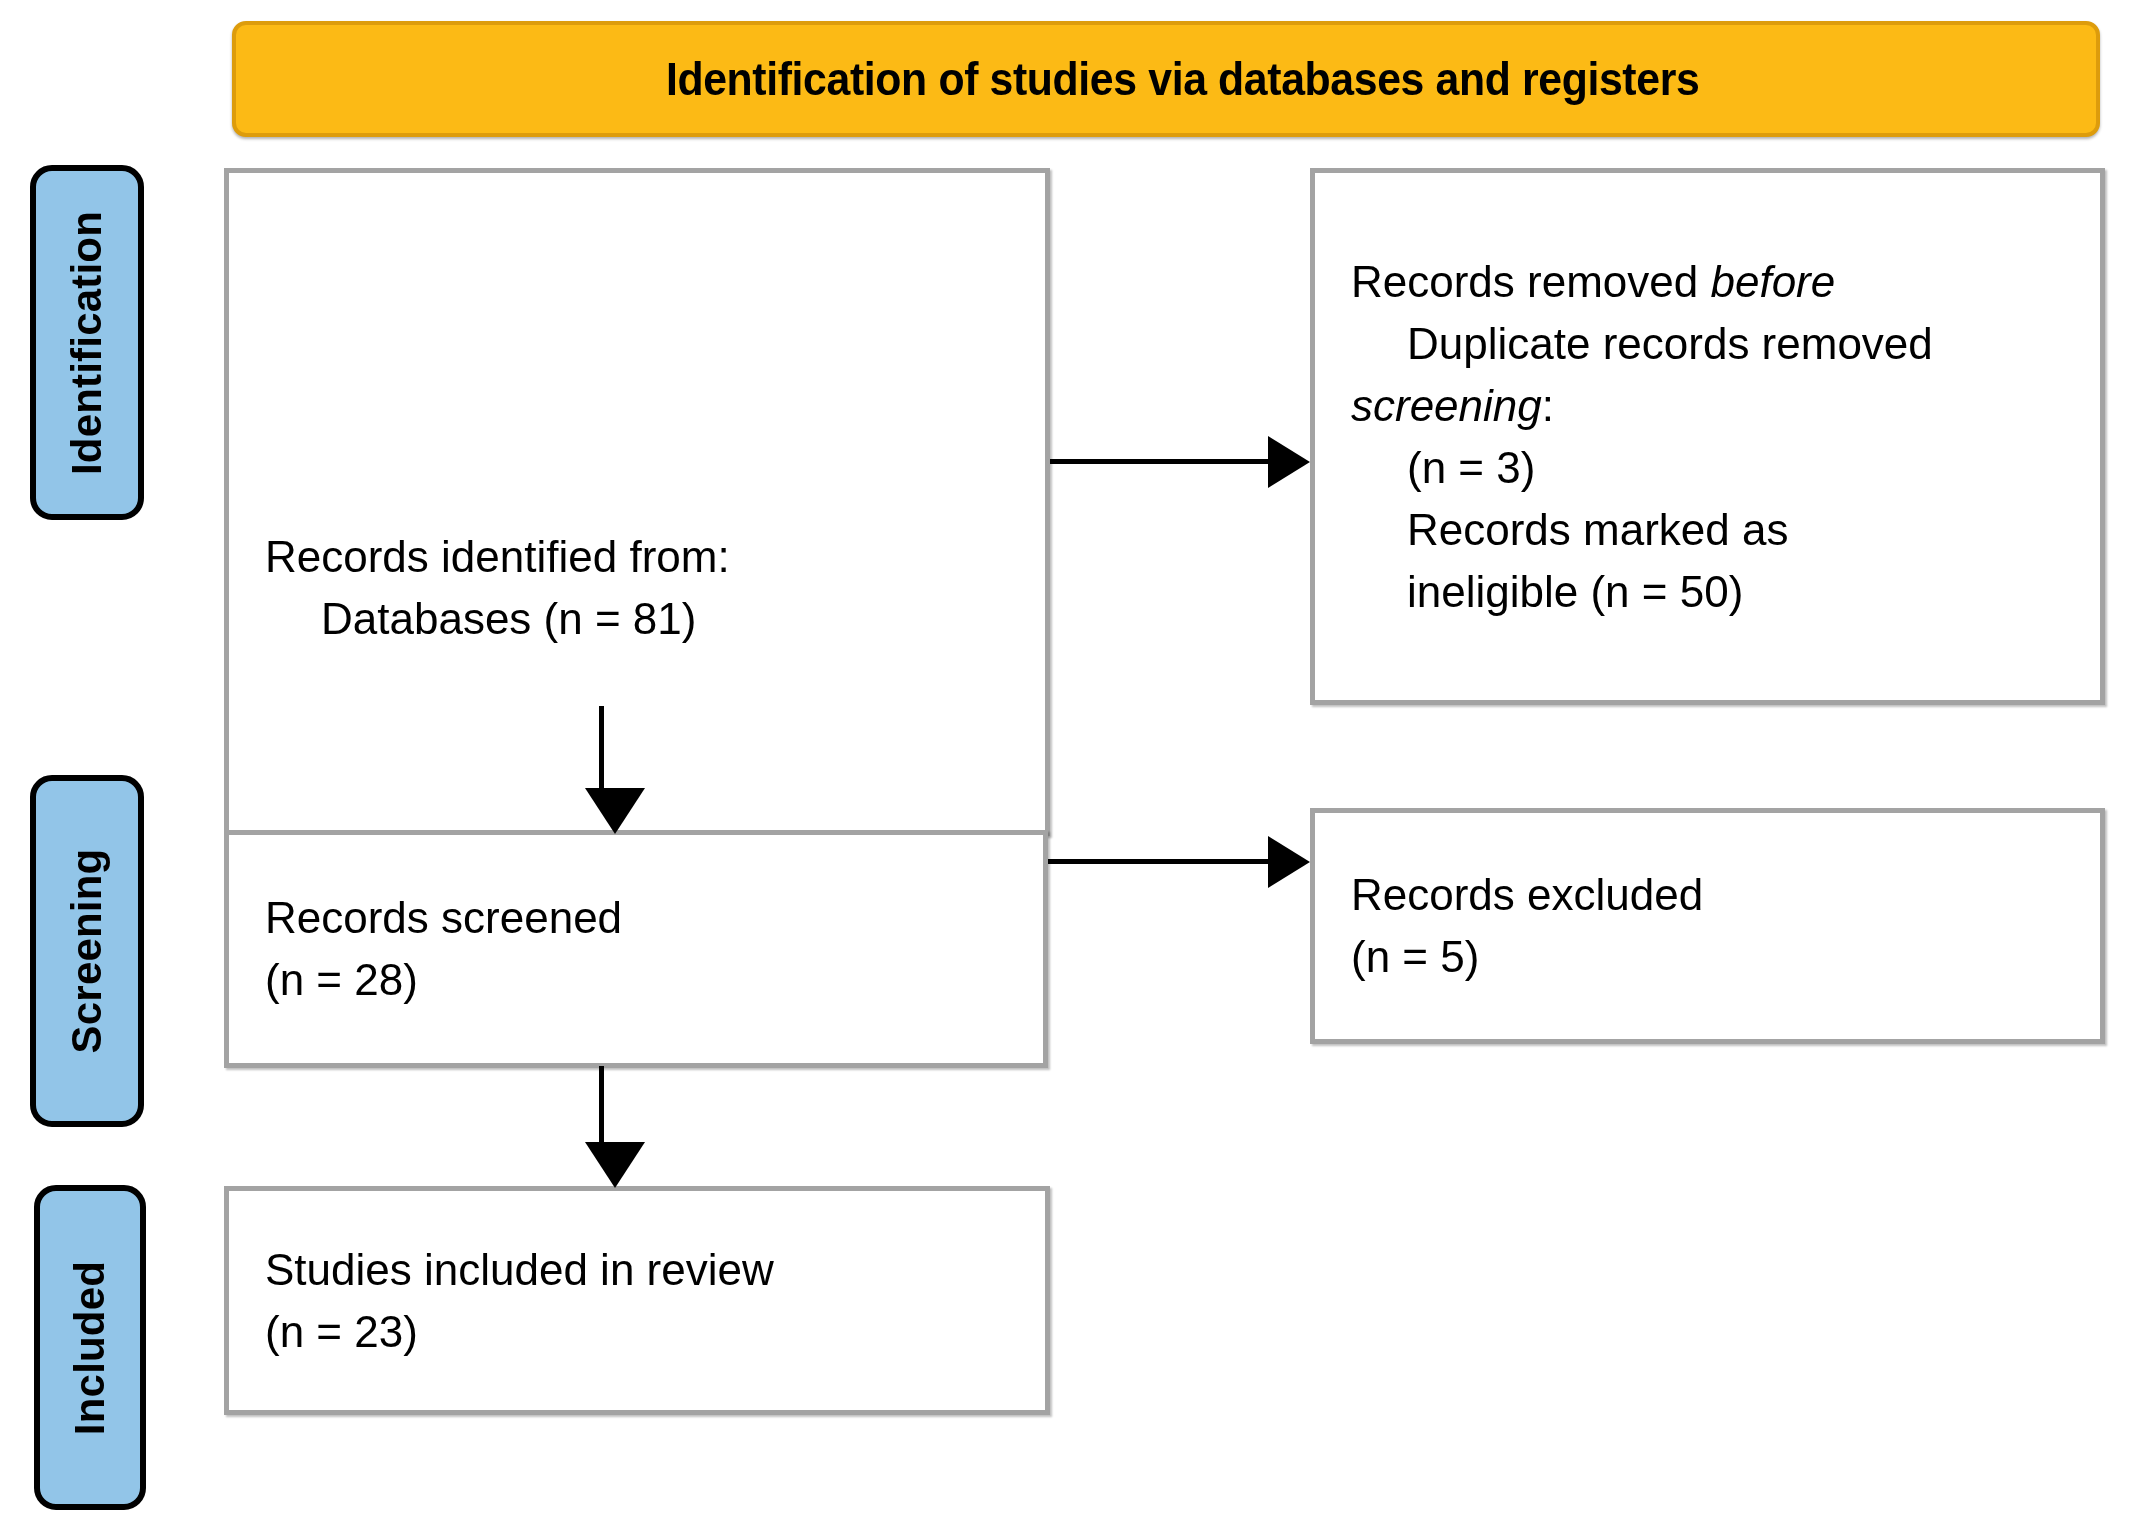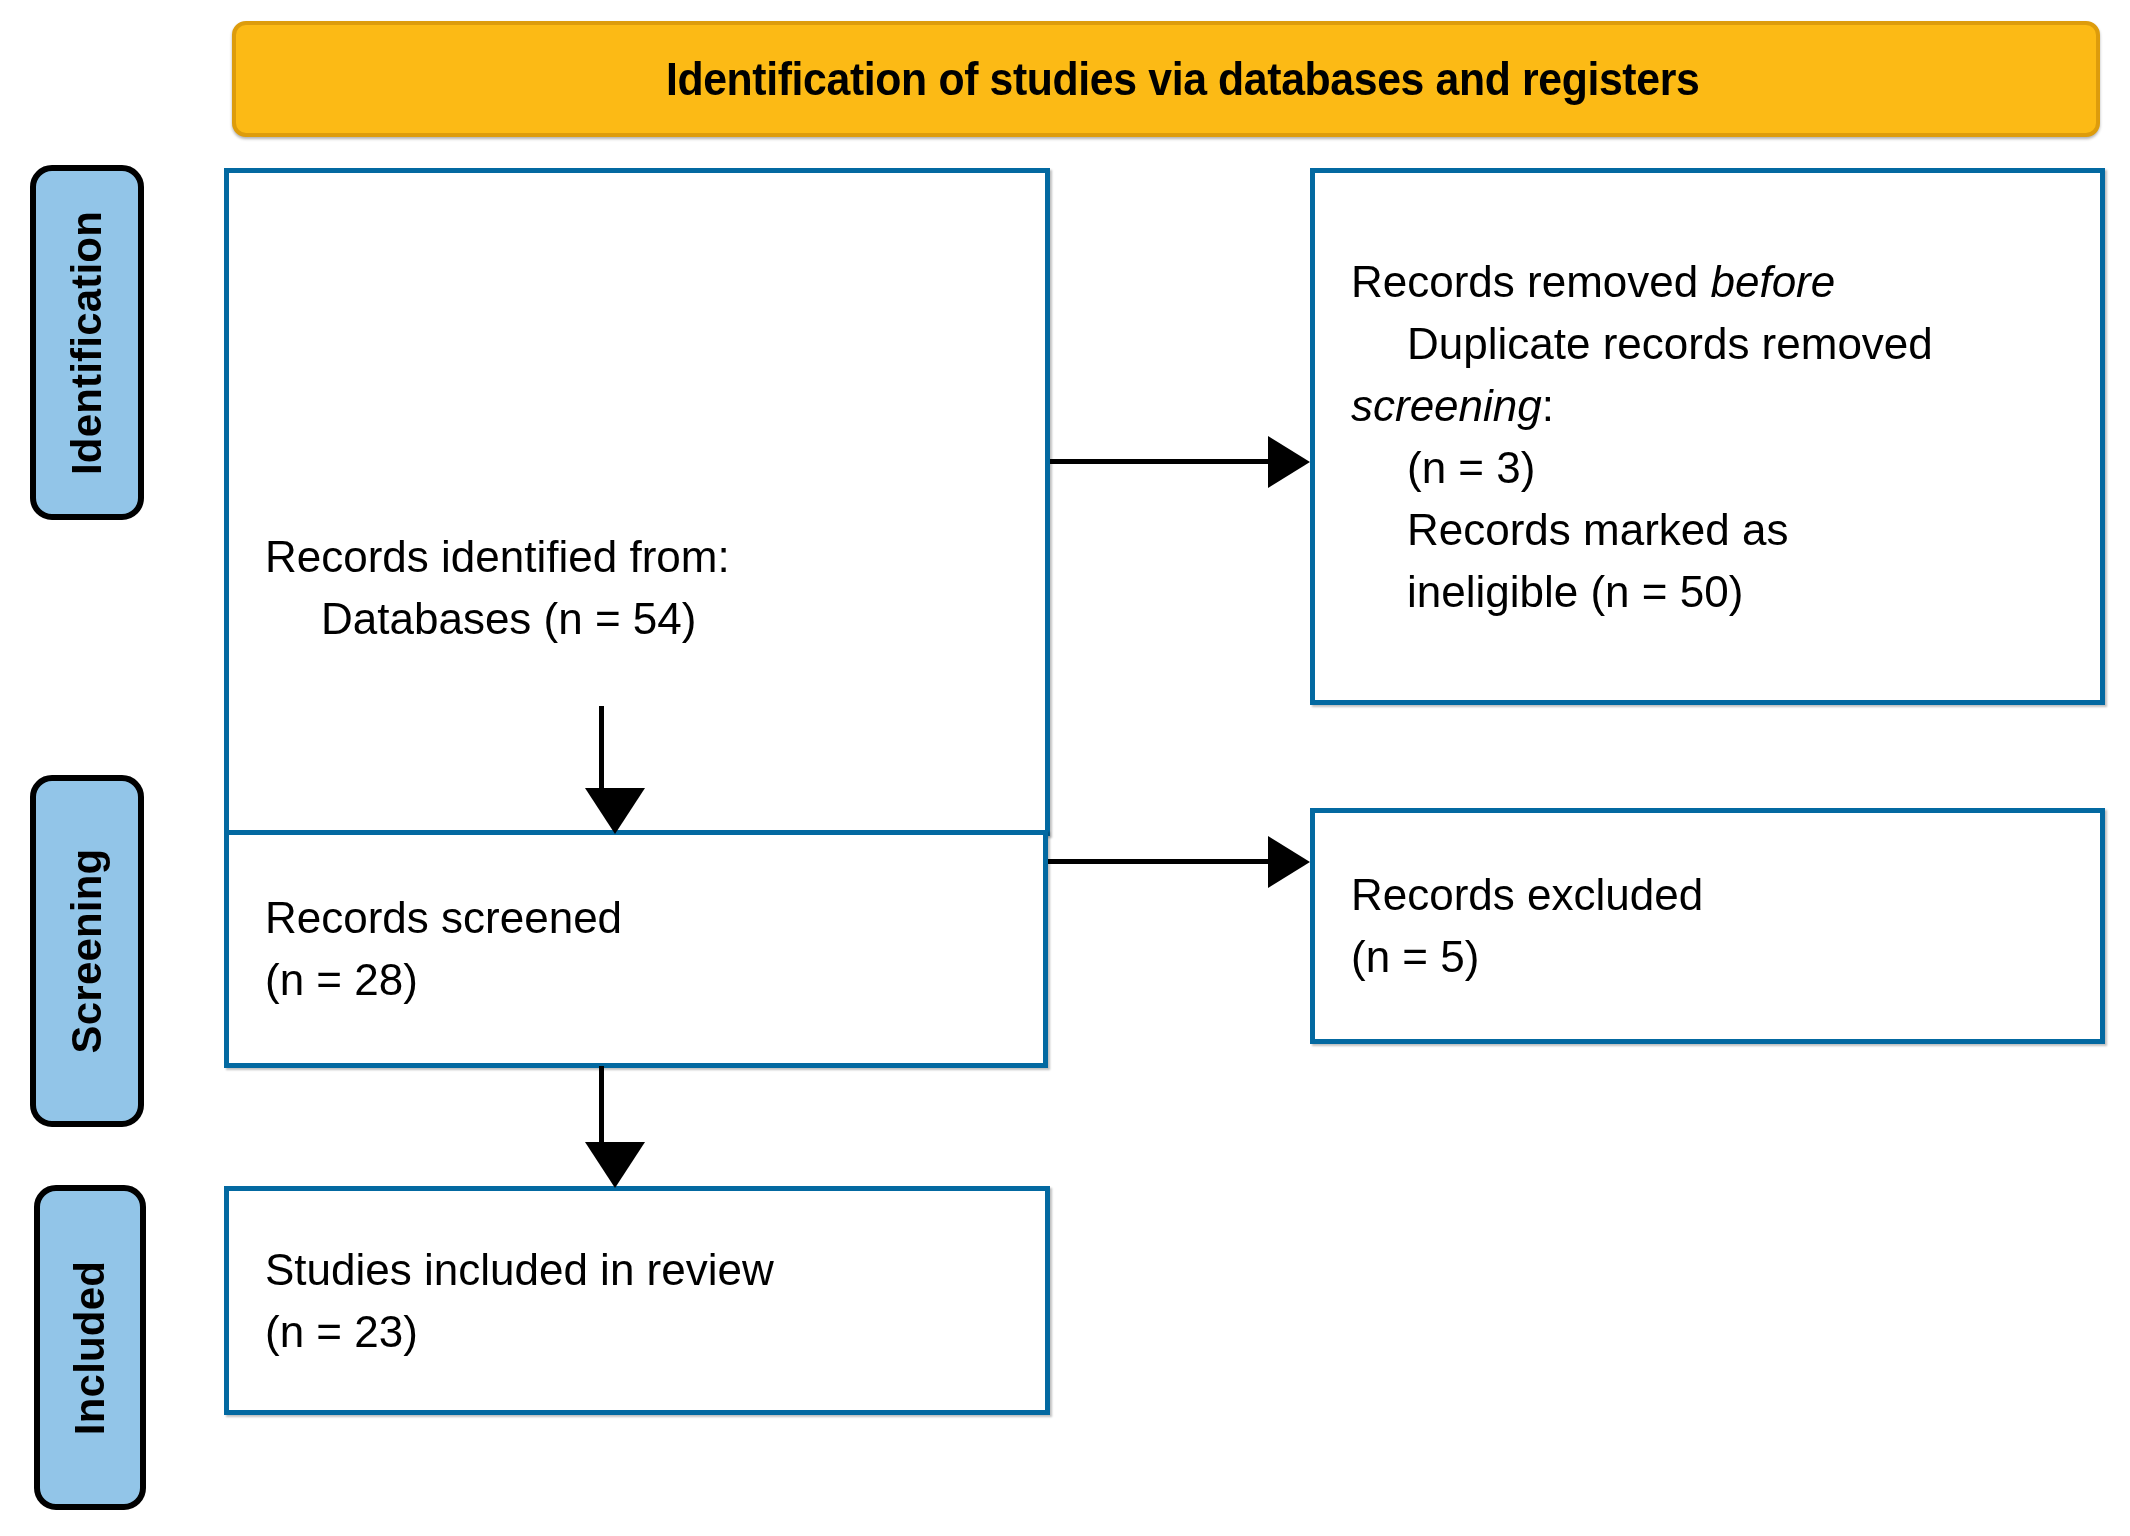--- a/index.html
+++ b/index.html
@@ -64,21 +64,21 @@
     letter-spacing: 0.2px;
   }
   #stage-identification { left: 30px;  top: 165px;  width: 114px; height: 355px; }
   #stage-screening      { left: 30px;  top: 775px;  width: 114px; height: 352px; }
   #stage-included       { left: 34px;  top: 1185px; width: 112px; height: 325px; }
 
   
   .flow-box {
     position: absolute;
     background: #ffffff;
-    border: 5px solid #0369a1;
+    border: 5px solid #a3a3a3;
     box-sizing: border-box;
     display: flex;
     flex-direction: column;
     justify-content: center;
     box-shadow: 2px 2px 2px rgba(0,0,0,0.25);
   }
   .flow-box .box-body {
     padding-left: 36px;
     padding-right: 20px;
   }
@@ -164,21 +164,21 @@
   <div class="stage-label" id="stage-screening">
     <span class="stage-text">Screening</span>
   </div>
   <div class="stage-label" id="stage-included">
     <span class="stage-text">Included</span>
   </div>
 
   <div class="flow-box" id="box-identified">
     <div class="box-body">
       <div class="line">Records identified from:</div>
-      <div class="line indent">Databases (n = 54)</div>
+      <div class="line indent">Databases (n = 81)</div>
     </div>
   </div>
 
   <div class="flow-box" id="box-removed">
     <div class="box-body">
       <div class="line"><span>Records removed </span><span class="ital">before</span></div>
       <div class="line indent">Duplicate records removed</div>
       <div class="line"><span class="ital">screening</span><span>:</span></div>
       <div class="line indent">(n = 3)</div>
       <div class="line indent">Records marked as</div>

